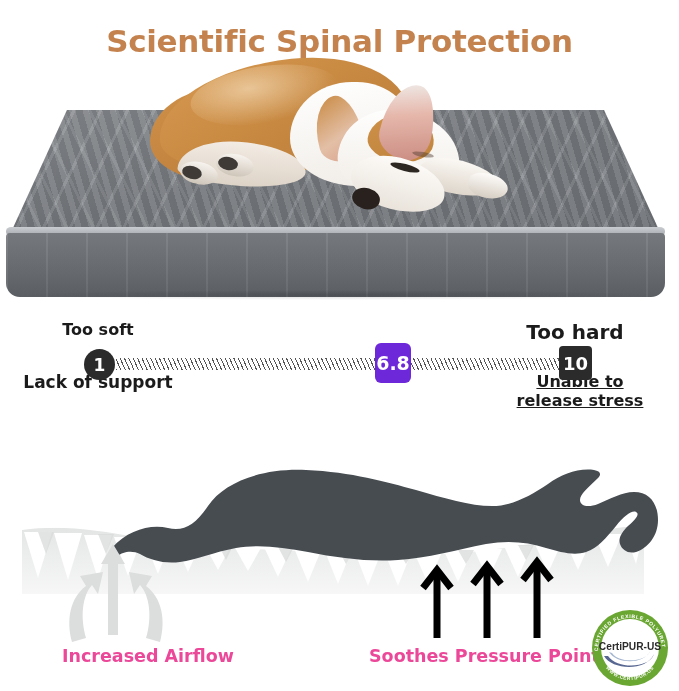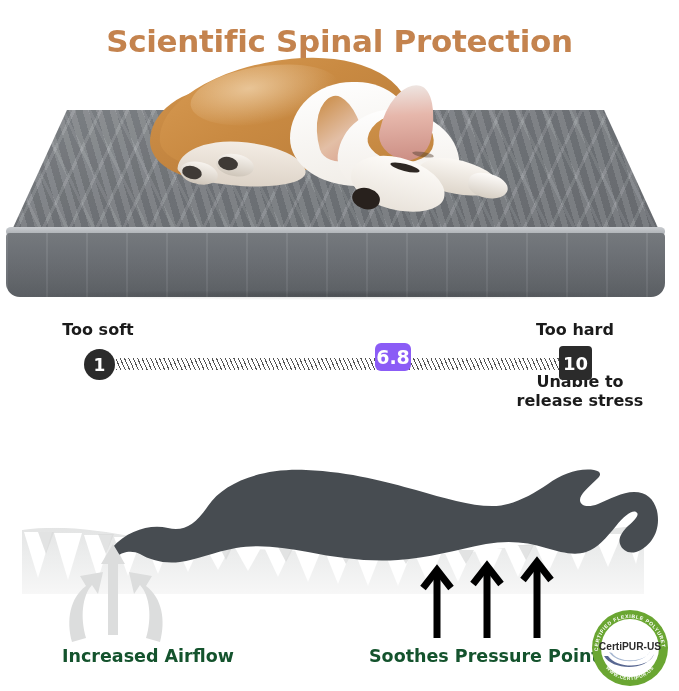--- a/index.html
+++ b/index.html
@@ -220,22 +220,22 @@
   .marker-1 {
     position: absolute; left: 84px; top: 47px;
     width: 31px; height: 31px; border-radius: 50%;
     background: #2b2b2b;
     color: #ffffff; font-weight: bold; font-size: 17px;
     display: flex; align-items: center; justify-content: center;
     font-family: "DejaVu Sans", sans-serif;
   }
   .marker-68 {
     position: absolute; left: 375px; top: 41px;
-    width: 36px; height: 28px; border-radius: 6px;
-    background: #8b5cf6;
+    width: 36px; height: 40px; border-radius: 6px;
+    background: #6d28d9;
     color: #ffffff; font-weight: bold; font-size: 19px;
     display: flex; align-items: center; justify-content: center;
     font-family: "DejaVu Sans", sans-serif;
   }
   .marker-10 {
     position: absolute; left: 559px; top: 44px;
     width: 33px; height: 34px; border-radius: 4px;
     background: #2b2b2b;
     color: #ffffff; font-weight: bold; font-size: 18px;
     display: flex; align-items: center; justify-content: center;
@@ -247,34 +247,34 @@
     font-family: "DejaVu Sans", sans-serif;
     font-weight: bold;
     color: #1b1b1b;
     white-space: nowrap;
     text-align: center;
   }
   .lbl-toosoft   { left: 28px;  top: 18px;  width: 140px; font-size: 16px; }
   .lbl-lack      { left: 10px;  top: 70px;  width: 176px; font-size: 17px; }
   .lbl-moderate  { left: 293px; top: 16px;  width: 200px; font-size: 16.5px; }
   .lbl-egg       { left: 296px; top: 76px;  width: 194px; font-size: 17px; }
-  .lbl-toohard   { left: 505px; top: 18px;  width: 140px; font-size: 16px; }
-  .lbl-unable    { left: 505px; top: 70px;  width: 150px; font-size: 16px; line-height: 19px; white-space: normal; }
+  .lbl-toohard   { left: 505px; top: 18px;  width: 140px; font-size: 20px; }
+  .lbl-unable    { left: 505px; top: 70px;  width: 150px; font-size: 16px; line-height: 19px; white-space: normal; text-decoration: underline; }
 
   
   .diagram { position: absolute; left: 0; top: 420px; width: 679px; height: 271px; }
 
   .foam-svg { position: absolute; left: 0; top: 0; }
 
   .bottom-lbl {
     position: absolute;
     font-family: "DejaVu Sans", sans-serif;
     font-weight: bold;
     font-size: 17.5px;
-    color: #14532d;
+    color: #ec4899;
     white-space: nowrap;
   }
   .lbl-airflow  { left: 62px;  top: 226px; }
   .lbl-pressure { left: 369px; top: 226px; }
 
   
   .badge { position: absolute; left: 588px; top: 608px; width: 84px; height: 80px; }
 </style>
 </head>
 <body>
@@ -307,20 +307,21 @@
     <div class="d-muzzle"></div>
     <div class="d-brow"></div>
     <div class="d-eye"></div>
     <div class="d-nose"></div>
   </div>
 </div>
 
 <div class="scale">
 
   <div class="lbl lbl-toosoft">Too soft</div>
+  <div class="lbl lbl-lack">Lack of support</div>
 
 
   <div class="lbl lbl-toohard">Too hard</div>
   <div class="lbl lbl-unable">Unable to release stress</div>
 
   <div class="scale-line"></div>
 
   <div class="marker-1">1</div>
   <div class="marker-68">6.8</div>
   <div class="marker-10">10</div>

